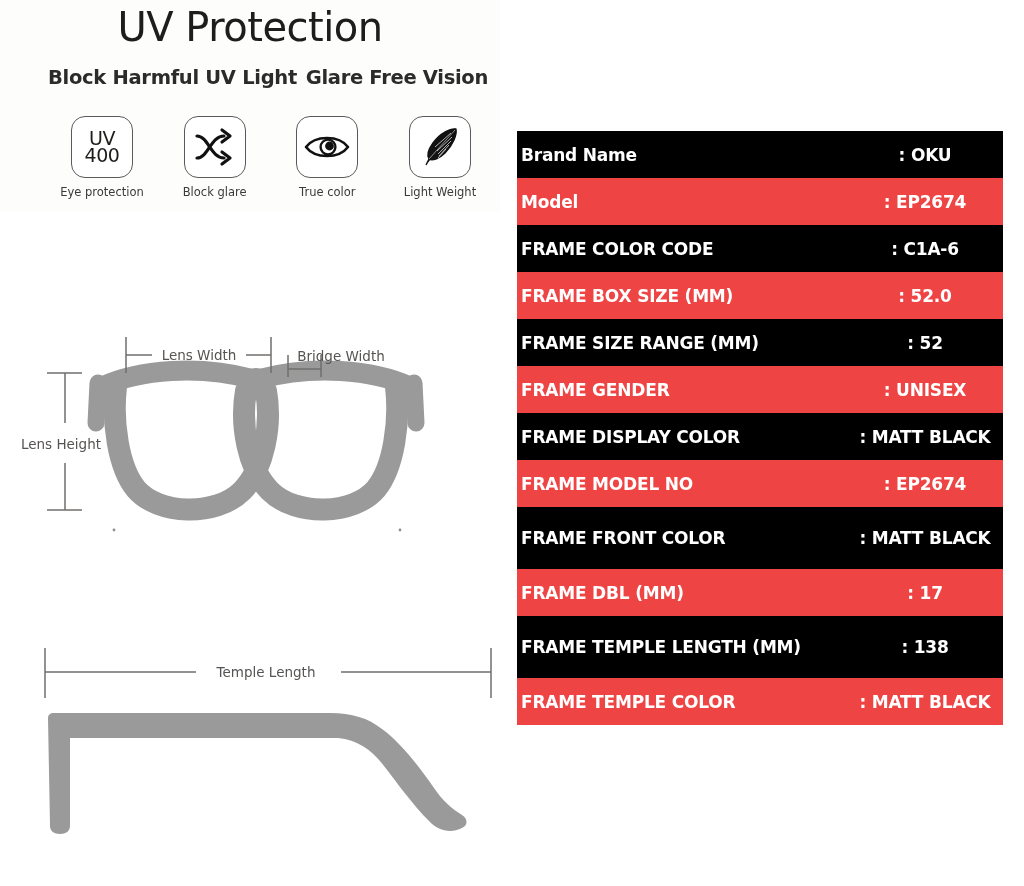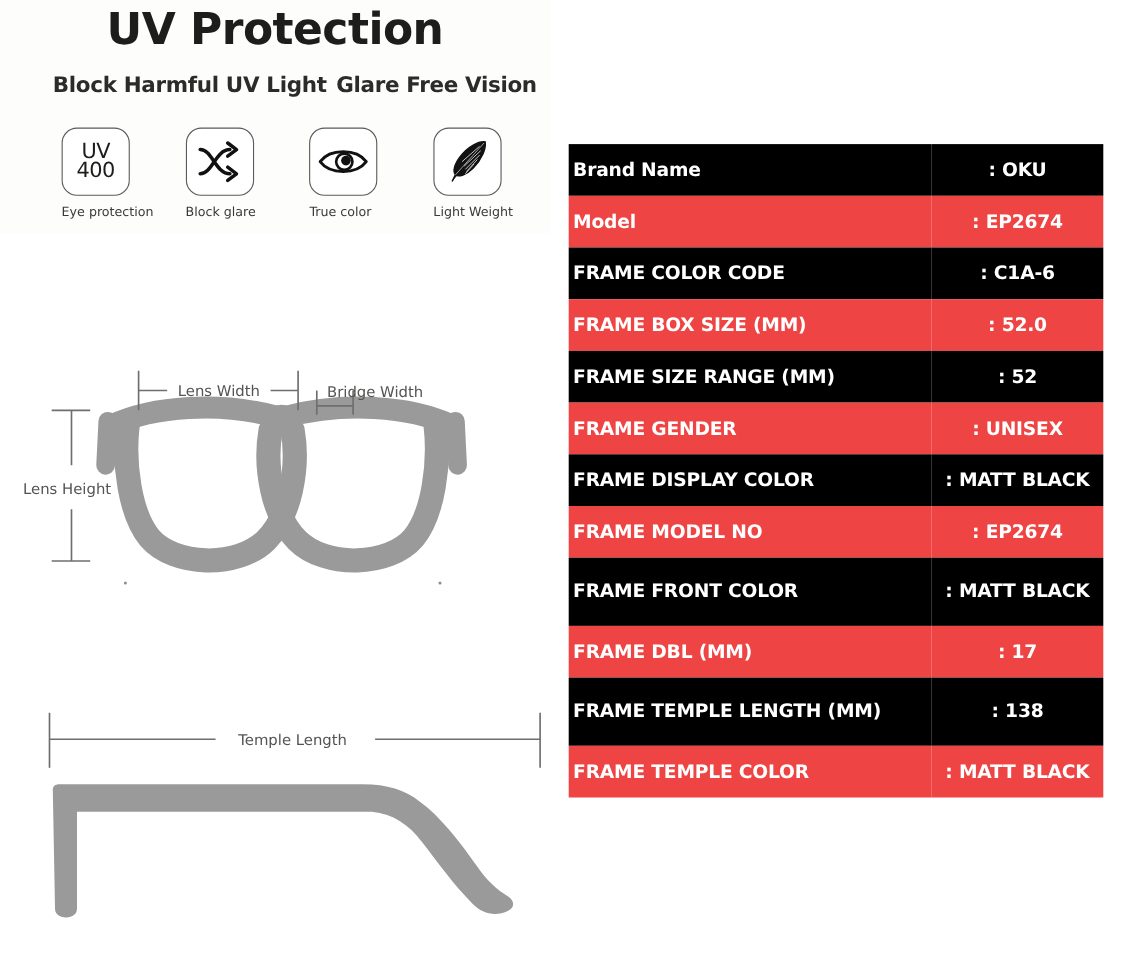--- a/index.html
+++ b/index.html
@@ -30,21 +30,21 @@
     left: 0; top: 0;
     width: 500px; height: 212px;
     background: #fdfdfc;
   }
   #uv-title {
     position: absolute;
     left: 0; top: 4px;
     width: 500px;
     text-align: center;
     font-size: 40px;
-    font-weight: 700;
+    font-weight: 400;
     color: #1d1d1b;
     letter-spacing: -0.5px;
     font-family: "DejaVu Sans", sans-serif;
   }
   #uv-subtitles {
     position: absolute;
     left: 48px; top: 66px;
     width: 440px;
     display: flex;
     justify-content: space-between;
@@ -58,21 +58,21 @@
     position: absolute;
     left: 56px; top: 116px;
     width: 430px;
     display: flex;
     justify-content: space-between;
   }
   .feature {
     width: 92px;
     display: flex;
     flex-direction: column;
-    align-items: flex-start;
+    align-items: center;
   }
   .feature-box {
     width: 62px; height: 62px;
     border: 1.6px solid #5a5a5a;
     border-radius: 14px;
     box-sizing: border-box;
     display: flex;
     align-items: center;
     justify-content: center;
     background: #ffffff;

